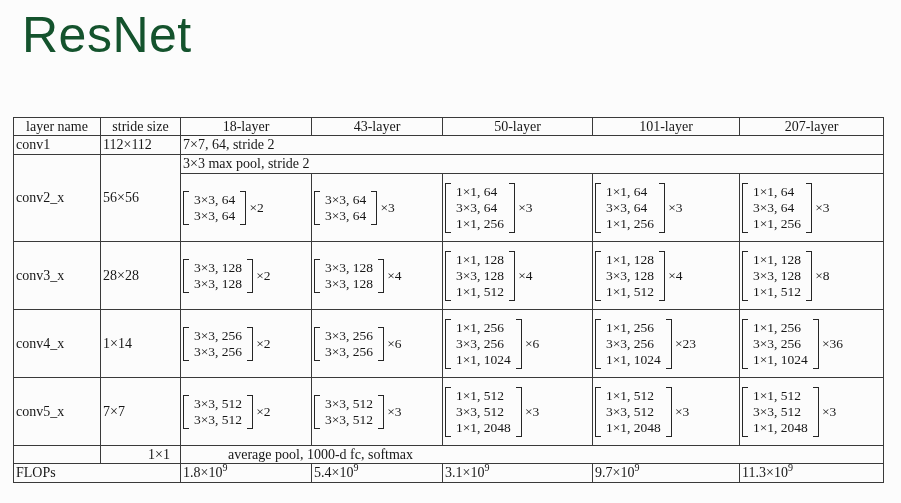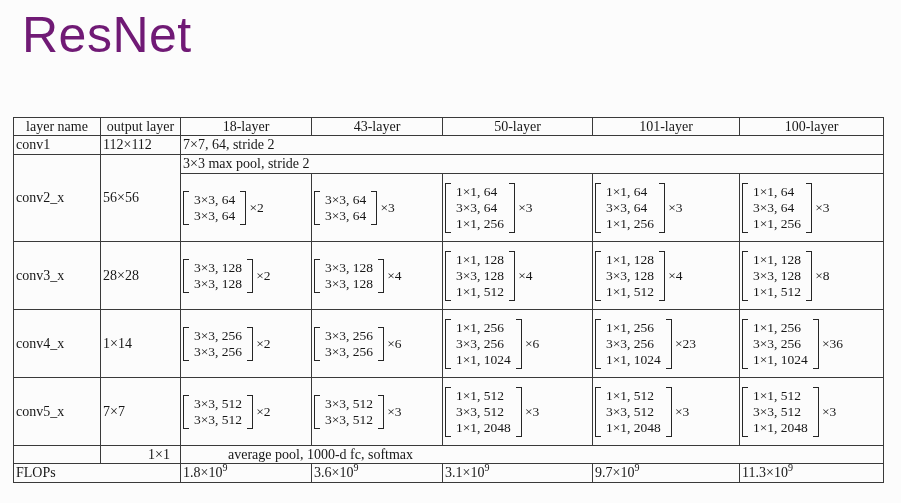--- a/index.html
+++ b/index.html
@@ -11,21 +11,21 @@
     position: relative;
     overflow: hidden;
   }
   .title {
     position: absolute;
     left: 22px; top: 6px;
     font-family: "Liberation Sans", sans-serif;
     font-size: 50px;
     font-weight: 500;
     letter-spacing: 0.5px;
-    color: #701a75;
+    color: #14532d;
   }
   table.arch {
     position: absolute;
     left: 13px; top: 117px;
     border-collapse: collapse;
     table-layout: fixed;
     font-size: 14px;
   }
   table.arch td, table.arch th {
     border: 1px solid #3a3a3a;
@@ -75,26 +75,26 @@
       <col style="width:131px">
       <col style="width:131px">
     <col style="width:150px">
       <col style="width:147px">
       <col style="width:144px">
   </colgroup>
 
   <tbody>
       <tr class="r-head">
     <th>layer name</th>
-    <th>output layer</th>
+    <th>stride size</th>
     <th>18-layer</th>
     <th>43-layer</th>
     <th>50-layer</th>
     <th>101-layer</th>
-    <th>100-layer</th>
+    <th>207-layer</th>
   </tr>
 
   <tr class="r-conv1">
     <td>conv1</td>
     <td>112×112</td>
     <td colspan="5">7×7, 64, stride 2</td>
   </tr>
 
   <tr class="r-pool">
     <td rowspan="2">conv2_x</td>
@@ -354,19 +354,19 @@
 
   <tr class="r-avg">
     <td></td>
     <td>1×1</td>
     <td colspan="5">average pool, 1000-d fc, softmax</td>
   </tr>
 
   <tr class="r-flops">
     <td colspan="2">FLOPs</td>
     <td class="fcell"><span>1.8×10</span><sup>9</sup></td>
-    <td class="fcell"><span>3.6×10</span><sup>9</sup></td>
+    <td class="fcell"><span>5.4×10</span><sup>9</sup></td>
     <td class="fcell"><span>3.1×10</span><sup>9</sup></td>
     <td class="fcell"><span>9.7×10</span><sup>9</sup></td>
     <td class="fcell"><span>11.3×10</span><sup>9</sup></td>
   </tr>
 </tbody>
   </table>
 
 </body></html>

